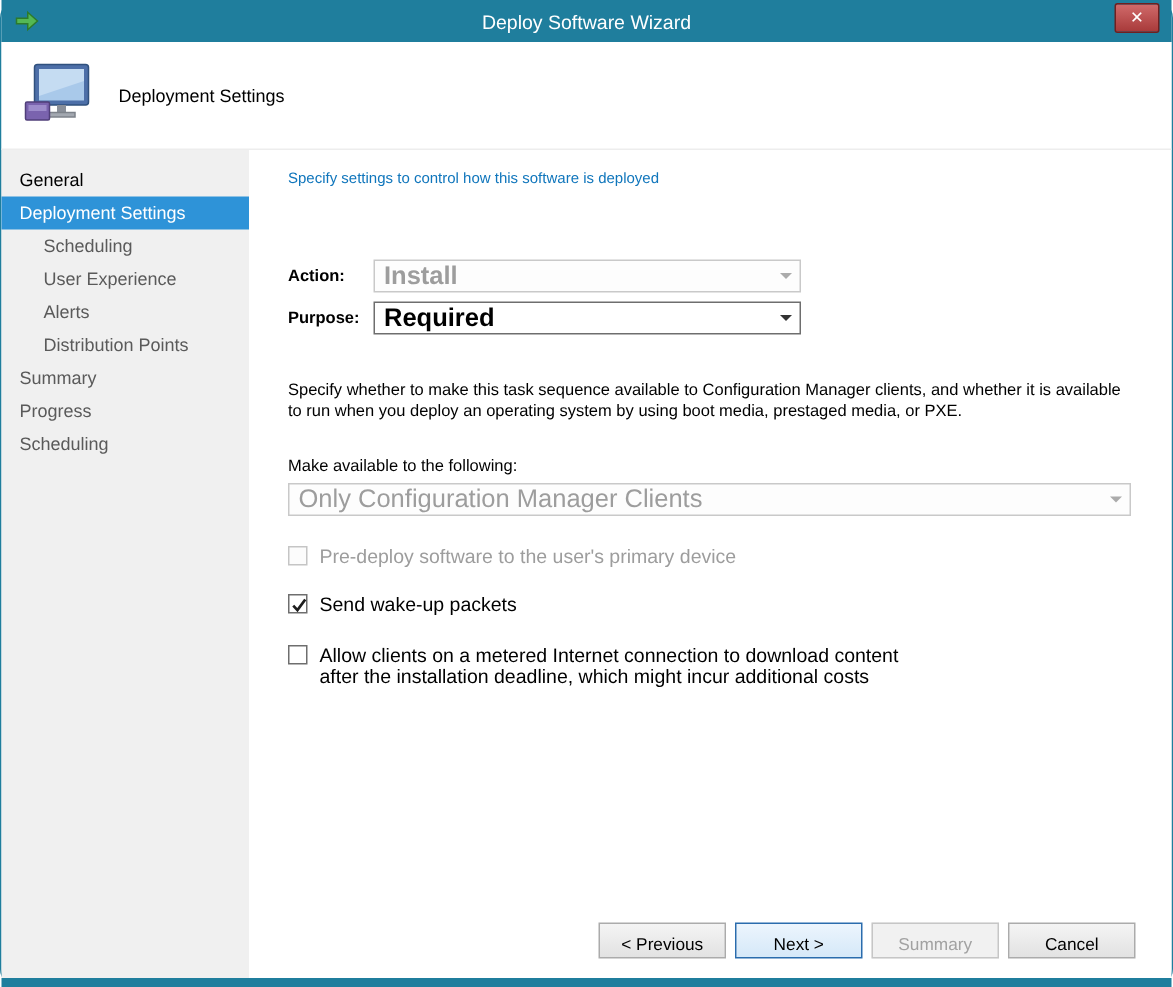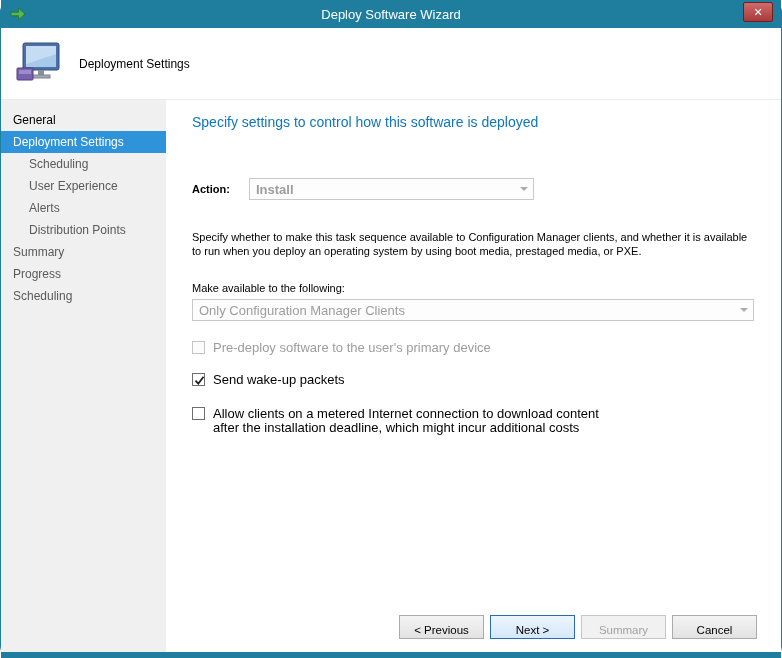--- a/index.html
+++ b/index.html
@@ -51,29 +51,29 @@
   .sidebar { flex: 0 0 165px; background: #f0f0f0; padding-top: 9px; }
   .side-item {
     height: 22px; line-height: 22px;
     padding-left: 12px; font-size: 12px; color: #5a5a5a;
     white-space: nowrap; cursor: default;
   }
   .side-item.visited { color: #000000; padding-left: 12px; }
   .side-item.indent { padding-left: 28px; }
   .side-item.selected { background: #2e93d8; color: #ffffff; }
   .content { flex: 1; background: #ffffff; padding: 14px 27px 0 26px; position: relative; }
-  .heading { color: #1076bc; font-size: 14px; font-weight: normal; margin: 0; }
+  .heading { color: #1076bc; font-size: 10px; font-weight: normal; margin: 0; }
   
   .form-block { margin-top: 48px; }
   .form-row { display: flex; align-items: center; margin-bottom: 6px; font-weight: bold; }
   .form-label { width: 57px; font-size: 11px; color: #000; flex: 0 0 auto; }
   .combo {
     width: 285px; height: 22px;
     border: 1px solid #6e6e6e; background: #ffffff;
-    font-size: 13px; color: #000;
+    font-size: 17px; color: #000;
     display: flex; align-items: center;
     padding-left: 6px; padding-right: 28px;
     position: relative;
   }
   .combo.wide { width: 100%; }
   .caret-box {
     position: absolute; right: 0; top: 0; bottom: 0; width: 19px;
     display: flex; align-items: center; justify-content: center;
   }
   .caret {
@@ -169,20 +169,29 @@
       <div class="form-block">
         <div class="form-row">
           <span class="form-label">Action:</span>
           <div class="combo disabled">
             <span>Install</span>
             <span class="caret-box">
                 <span class="caret"></span>
               </span>
           </div>
         </div>
+        <div class="form-row">
+          <span class="form-label">Purpose:</span>
+          <div class="combo">
+            <span>Required</span>
+            <span class="caret-box">
+                <span class="caret"></span>
+              </span>
+          </div>
+        </div>
       </div>
 
       <p class="description">Specify whether to make this task sequence available to Configuration Manager clients, and whether it is available to run when you deploy an operating system by using boot media, prestaged media, or PXE.</p>
 
       <div class="avail-label">Make available to the following:</div>
       <div class="avail-combo-wrap">
         <div class="combo wide disabled">
           <span>Only Configuration Manager Clients</span>
           <span class="caret-box">
               <span class="caret"></span>

